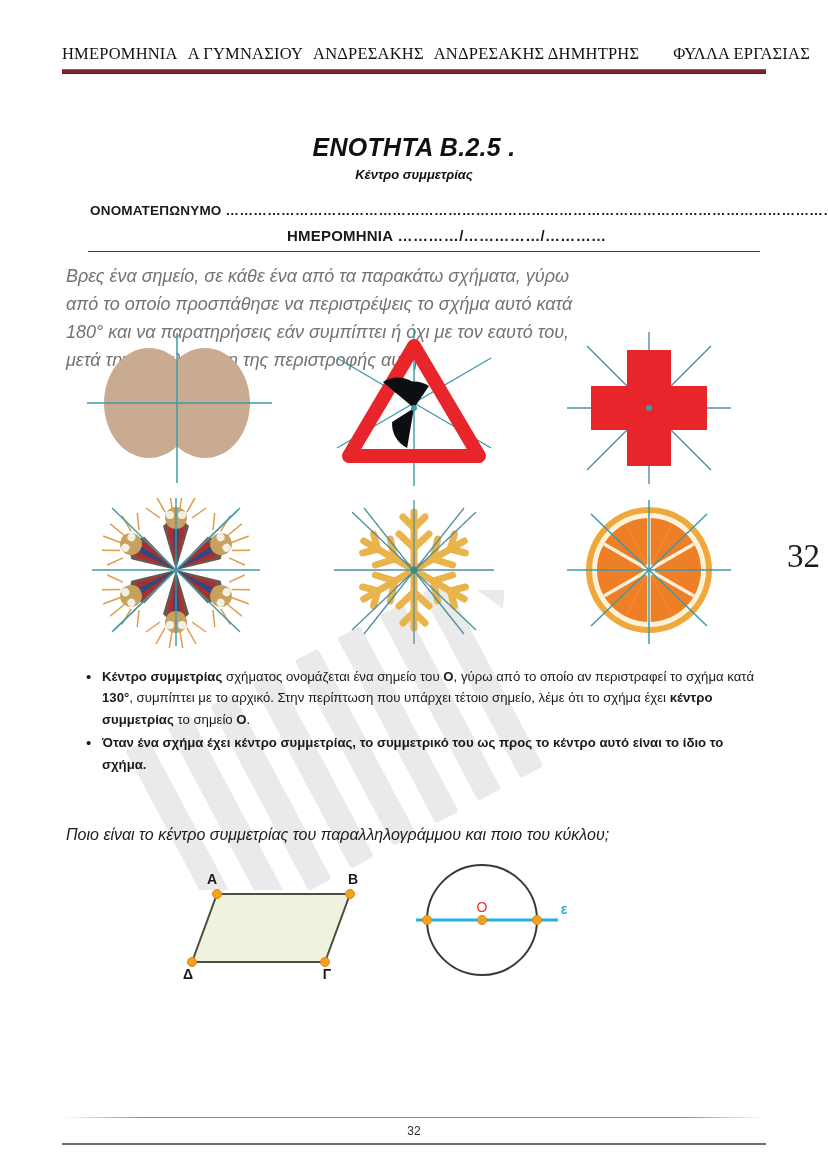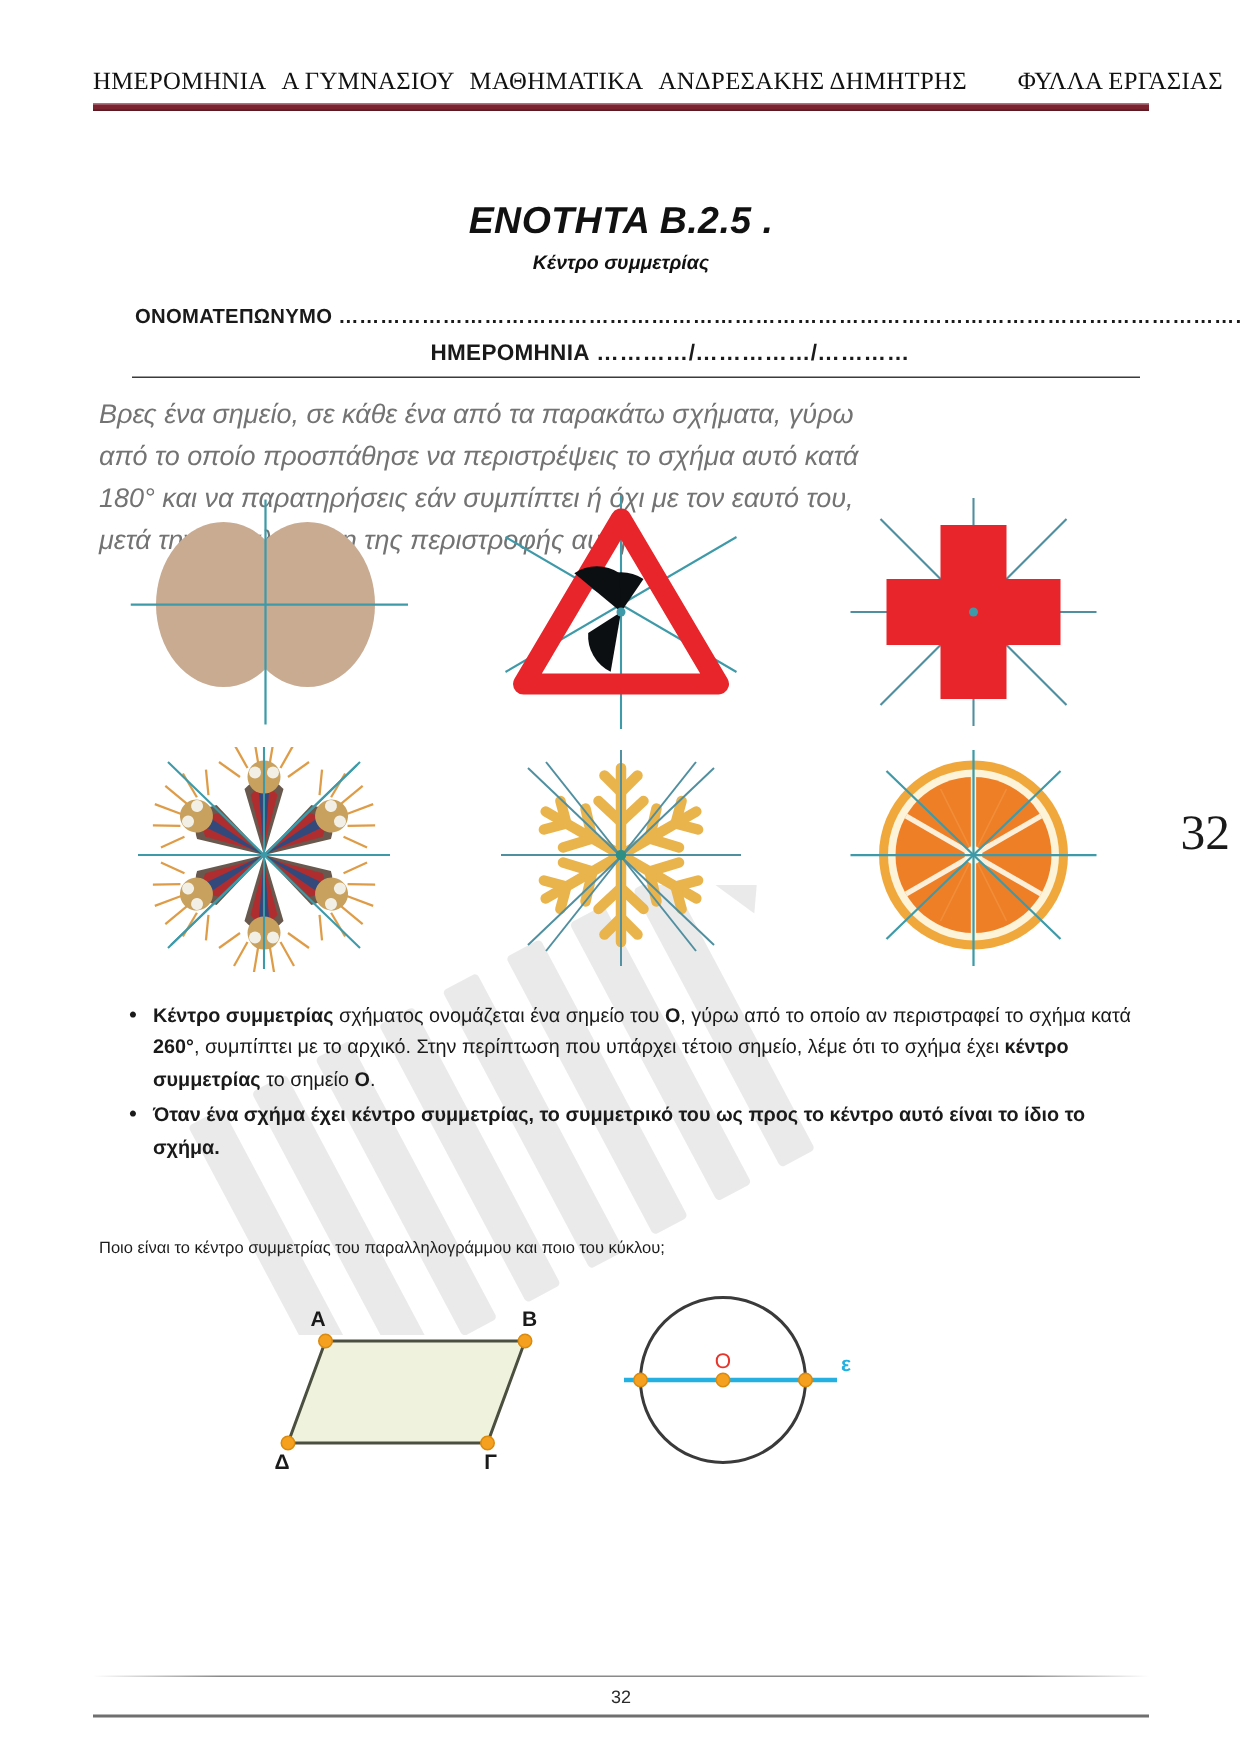--- a/index.html
+++ b/index.html
@@ -88,21 +88,21 @@
   .bullet .dot{
     width:16px;min-width:16px;font-size:15px;line-height:1.45;color:#1a1a1a;
     text-align:left;
   }
   .bullet .btxt{flex:1;}
   .bullet b{font-weight:bold;}
 
   
   .question{
     position:absolute;left:66px;top:826px;width:620px;z-index:2;
-    font-size:11px;color:#1c1c1c;
+    font-size:16px;color:#1c1c1c;font-style:italic;
   }
 
   
   .bottomfigs{
     position:absolute;left:175px;top:862px;width:420px;height:120px;z-index:2;
     display:flex;align-items:flex-start;
   }
 
   
   .footer{position:absolute;left:62px;bottom:26px;width:704px;}
@@ -127,21 +127,21 @@
       <rect x="222" y="40" width="26" height="210" rx="3"></rect>
       <rect x="270" y="40" width="26" height="210" rx="3"></rect>
       <rect x="318" y="40" width="26" height="210" rx="3"></rect>
       <rect x="366" y="40" width="26" height="210" rx="3"></rect>
       <polygon points="400,30 470,30 430,92"></polygon>
     </g>
   </svg>
 
   <div class="header">
     <div class="header-text">
-      <span>ΗΜΕΡΟΜΗΝΙΑ</span><span class="gap-s"></span><span>Α ΓΥΜΝΑΣΙΟΥ</span><span class="gap-s"></span><span>ΜΑΘΗΜΑΤΙΚΑ</span><span class="gap-s"></span><span>ΑΝΔΡΕΣΑΚΗΣ ΔΗΜΗΤΡΗΣ</span><span class="gap-l"></span><span>ΦΥΛΛΑ ΕΡΓΑΣΙΑΣ</span>
+      <span>ΗΜΕΡΟΜΗΝΙΑ</span><span class="gap-s"></span><span>Α ΓΥΜΝΑΣΙΟΥ</span><span class="gap-s"></span><span>ΑΝΔΡΕΣΑΚΗΣ</span><span class="gap-s"></span><span>ΑΝΔΡΕΣΑΚΗΣ ΔΗΜΗΤΡΗΣ</span><span class="gap-l"></span><span>ΦΥΛΛΑ ΕΡΓΑΣΙΑΣ</span>
     </div>
     <div class="header-rule"></div>
   </div>
 
   <div class="title">ΕΝΟΤΗΤΑ Β.2.5 .</div>
   <div class="subtitle">Κέντρο συμμετρίας</div>
 
   <div class="idblock">
     <div class="id-line1">
       <span>ΟΝΟΜΑΤΕΠΩΝΥΜΟ</span>
@@ -313,21 +313,21 @@
         </svg>
       </div>
     </div>
   </div>
 
   <div class="sidenum">32</div>
 
   <div class="bullets">
     <div class="bullet">
       <span class="dot">•</span>
-      <span class="btxt"><b>Κέντρο συμμετρίας</b><span> σχήματος ονομάζεται ένα σημείο του </span><b>Ο</b><span>, γύρω από το οποίο αν περιστραφεί το σχήμα κατά </span><b>260°</b><span>, συμπίπτει με το αρχικό. Στην περίπτωση που υπάρχει τέτοιο σημείο, λέμε ότι το σχήμα έχει </span><b>κέντρο συμμετρίας</b><span> το σημείο </span><b>Ο</b><span>.</span></span>
+      <span class="btxt"><b>Κέντρο συμμετρίας</b><span> σχήματος ονομάζεται ένα σημείο του </span><b>Ο</b><span>, γύρω από το οποίο αν περιστραφεί το σχήμα κατά </span><b>130°</b><span>, συμπίπτει με το αρχικό. Στην περίπτωση που υπάρχει τέτοιο σημείο, λέμε ότι το σχήμα έχει </span><b>κέντρο συμμετρίας</b><span> το σημείο </span><b>Ο</b><span>.</span></span>
     </div>
     <div class="bullet">
       <span class="dot">•</span>
       <span class="btxt"><b>Όταν ένα σχήμα έχει κέντρο συμμετρίας, το συμμετρικό του ως προς το κέντρο αυτό είναι το ίδιο το σχήμα.</b></span>
     </div>
   </div>
 
   <div class="question">Ποιο είναι το κέντρο συμμετρίας του παραλληλογράμμου και ποιο του κύκλου;</div>
 
   <div class="bottomfigs">

